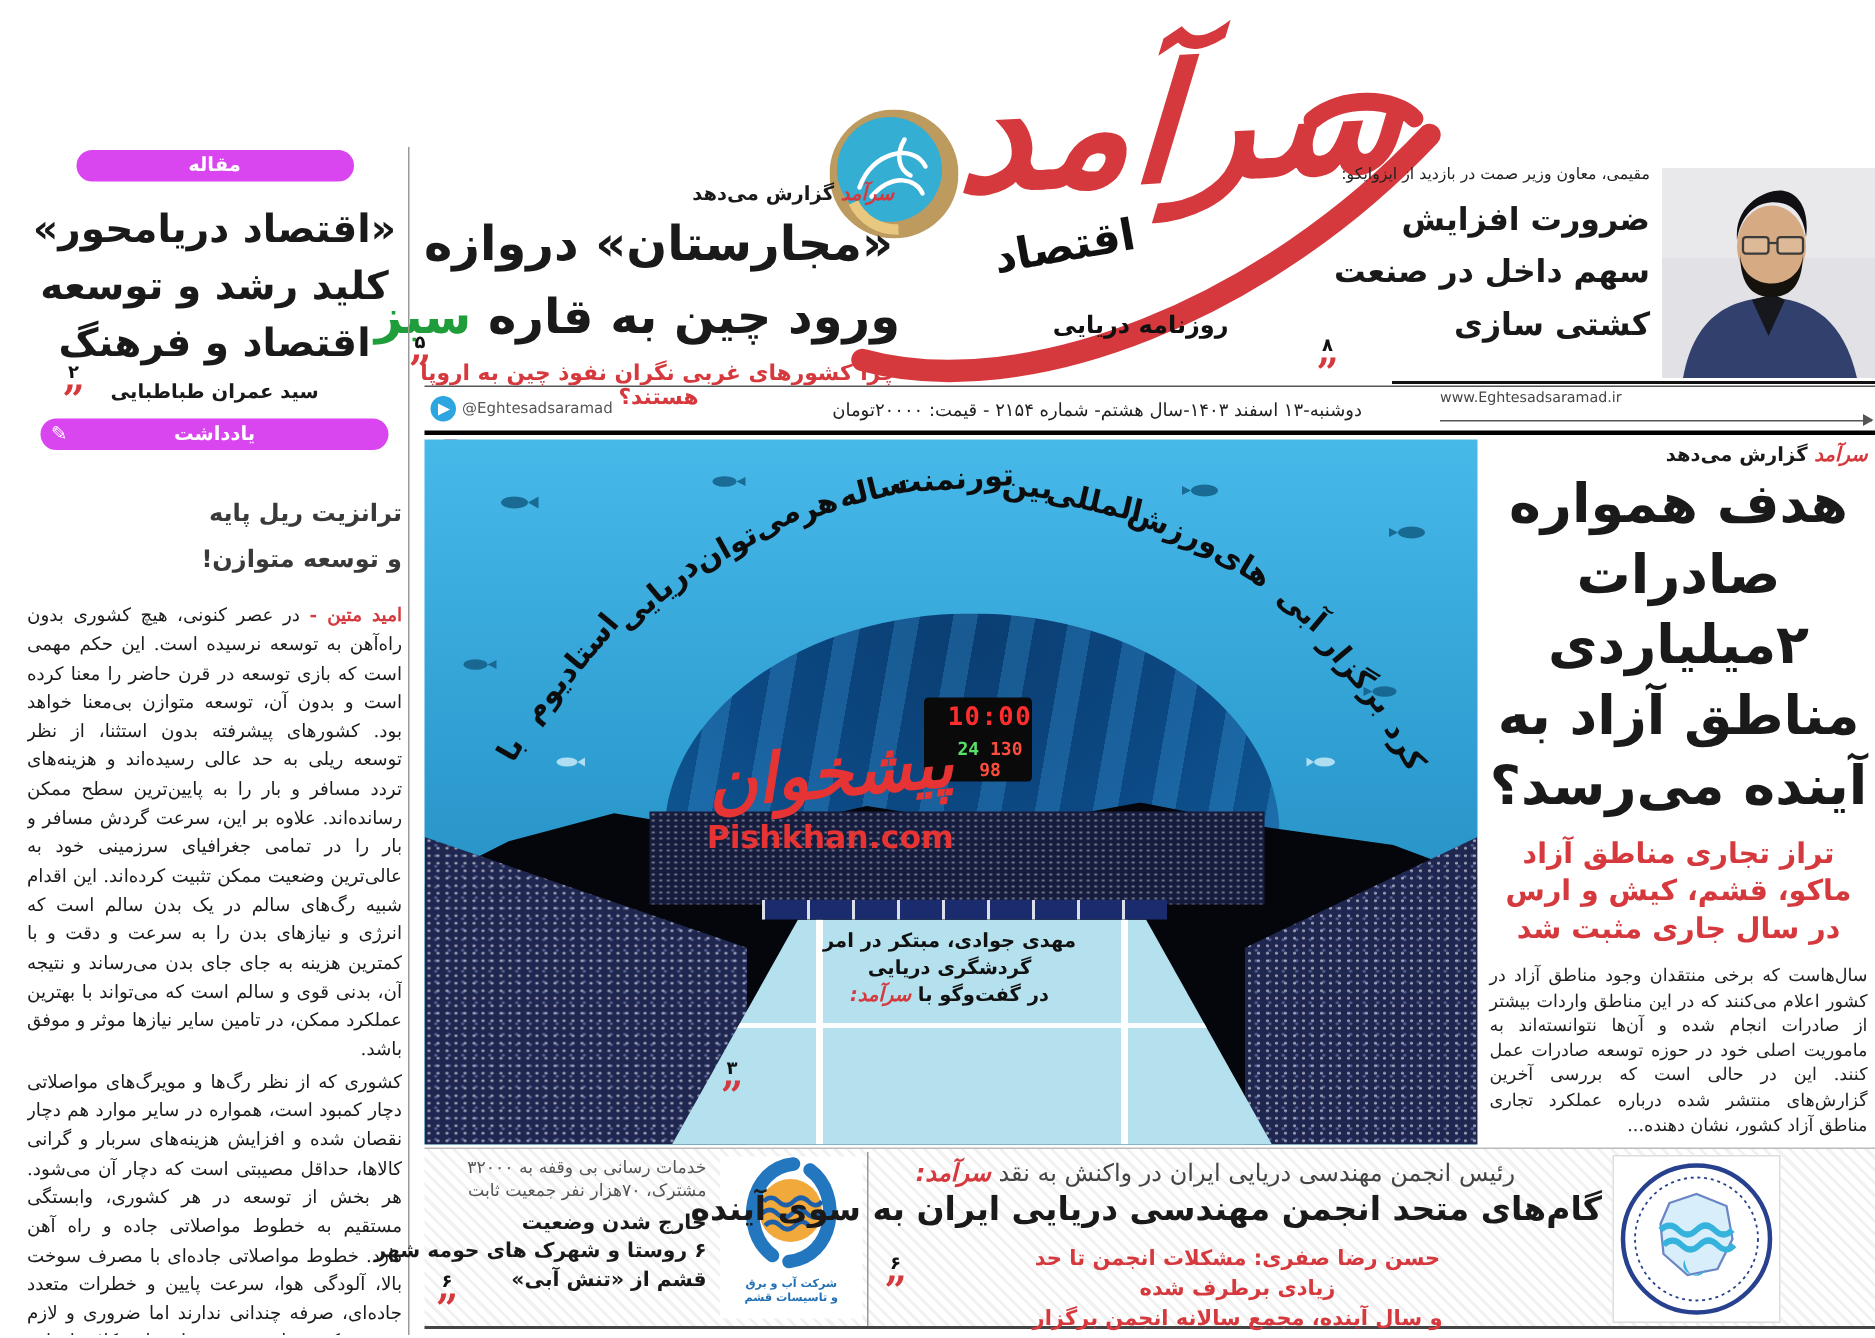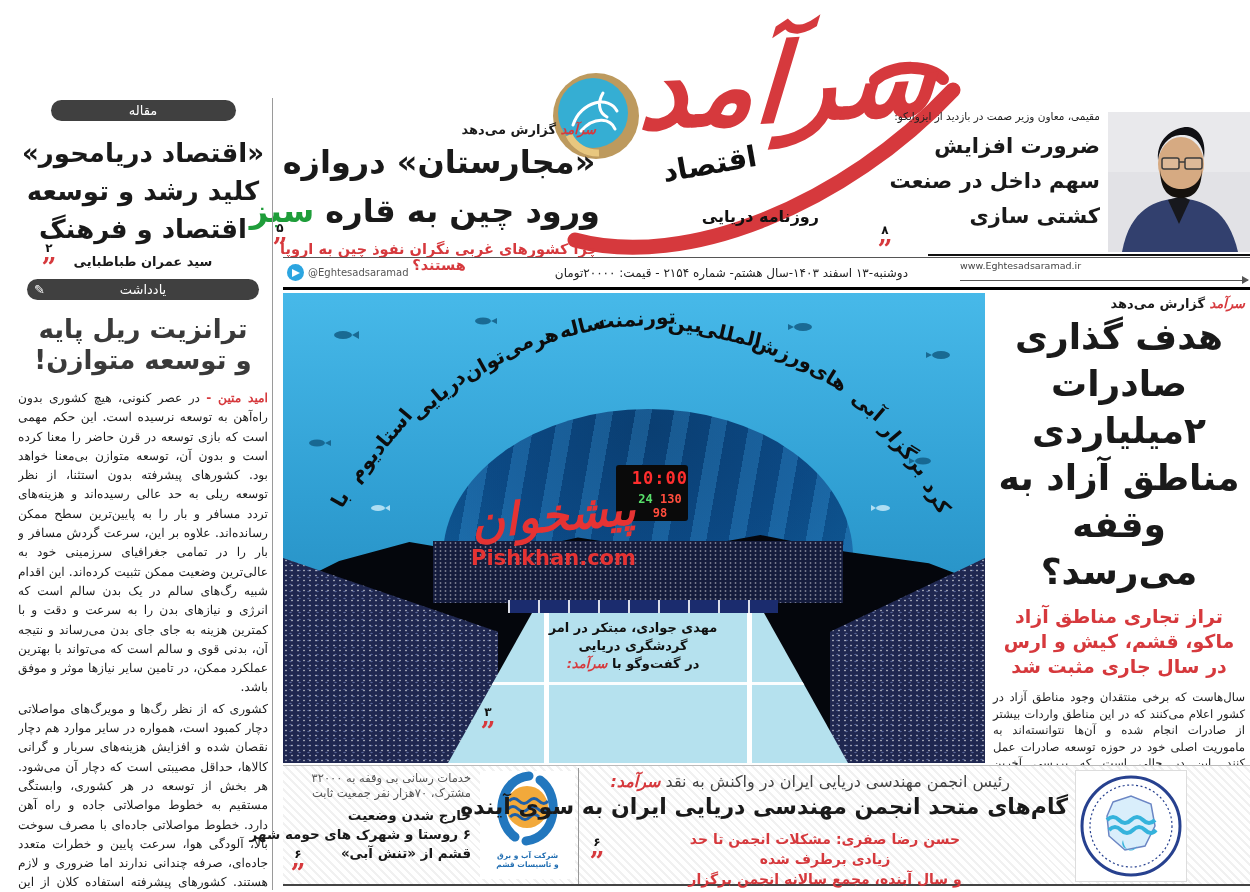--- a/index.html
+++ b/index.html
@@ -61,29 +61,29 @@
   .dl-date { position:absolute; left:285px; top:8px; width:340px; text-align:center;
              font-size:12px; color:#222; white-space:nowrap; }
   .dl-web { position:absolute; left:677px; top:2px; direction:ltr; font-size:9.5px; color:#444; }
   .dl-arrow { position:absolute; left:677px; top:22px; width:288px; height:1px; background:#555; }
   .dl-arrow::after { content:""; position:absolute; right:-1px; top:-4px; width:0; height:0;
         border-left:7px solid #555; border-top:4px solid transparent; border-bottom:4px solid transparent; }
 
   
   .vdiv { position:absolute; left:272px; top:98px; width:1px; height:792px; background:#9a9a9a; }
   .sidebar { position:absolute; left:18px; top:100px; width:250px; height:790px; overflow:hidden; }
-  .pill { background:#404040; color:#fff; border-radius:11px; text-align:center;
-          font-size:13px; font-weight:normal; height:21px; line-height:21px; position:relative; }
+  .pill { background:#d946ef; color:#fff; border-radius:11px; text-align:center;
+          font-size:13px; font-weight:bold; height:21px; line-height:21px; position:relative; }
   .pill-article { width:185px; margin:0 auto; }
   .pill-note { width:232px; margin:10px auto 0 auto; }
   .pencil-icon { position:absolute; left:7px; top:0; color:#fff; font-size:13px; }
   .pencil-icon::after { content:"✎"; }
   .sb-title { margin-top:13px; text-align:center; font-size:26px; font-weight:bold; line-height:38px; }
   .sb-author { margin-top:6px; text-align:center; font-size:13px; font-weight:bold; }
-  .sb-note-title { margin-top:14px; text-align:center; font-size:26px; font-weight:bold;
+  .sb-note-title { margin-top:26px; font-size:16px; font-weight:bold;
                    color:#3a3a3a; line-height:31px; }
   .sb-body { margin-top:13px; font-family:"DejaVu Serif","Liberation Serif",serif;
              font-size:12.2px; line-height:19.3px; text-align:justify; color:#1c1c1c; }
   .sb-body p { margin-bottom:2px; }
 
   
   .stadium { position:absolute; left:283px; top:293px; width:702px; height:470px; overflow:hidden;
              background:linear-gradient(180deg,#47b9e9 0%,#2f9ed2 45%,#1a7cb0 100%); }
   .fishlayer { position:absolute; left:0; top:0; z-index:1; }
   .domewater { position:absolute; left:160px; top:116px; width:410px; height:180px; z-index:1;
@@ -337,25 +337,25 @@
       <span class="pq-mark"></span>
     </div>
   </div>
 
   <div class="freezones">
     <div class="fz-kick">
       <span class="srlogo">سرآمد</span>
       <span>گزارش می‌دهد</span>
     </div>
     <div class="fz-head">
-      <div>هدف گذاری</div>
+      <div>هدف همواره</div>
       <div>صادرات</div>
       <div>۲میلیاردی</div>
       <div>مناطق آزاد به</div>
-      <div>وقفه می‌رسد؟</div>
+      <div>آینده می‌رسد؟</div>
     </div>
     <div class="fz-sub">
       <div>تراز تجاری مناطق آزاد</div>
       <div>ماکو، قشم، کیش و ارس</div>
       <div>در سال جاری مثبت شد</div>
     </div>
     <div class="fz-body">سال‌هاست که برخی منتقدان وجود مناطق آزاد در کشور اعلام می‌کنند که در این مناطق واردات بیشتر از صادرات انجام شده و آن‌ها نتوانسته‌اند به ماموریت اصلی خود در حوزه توسعه صادرات عمل کنند. این در حالی است که بررسی آخرین گزارش‌های منتشر شده درباره عملکرد تجاری مناطق آزاد کشور، نشان دهنده...</div>
     <div class="fz-page">صفحه ۴</div>
   </div>
 

